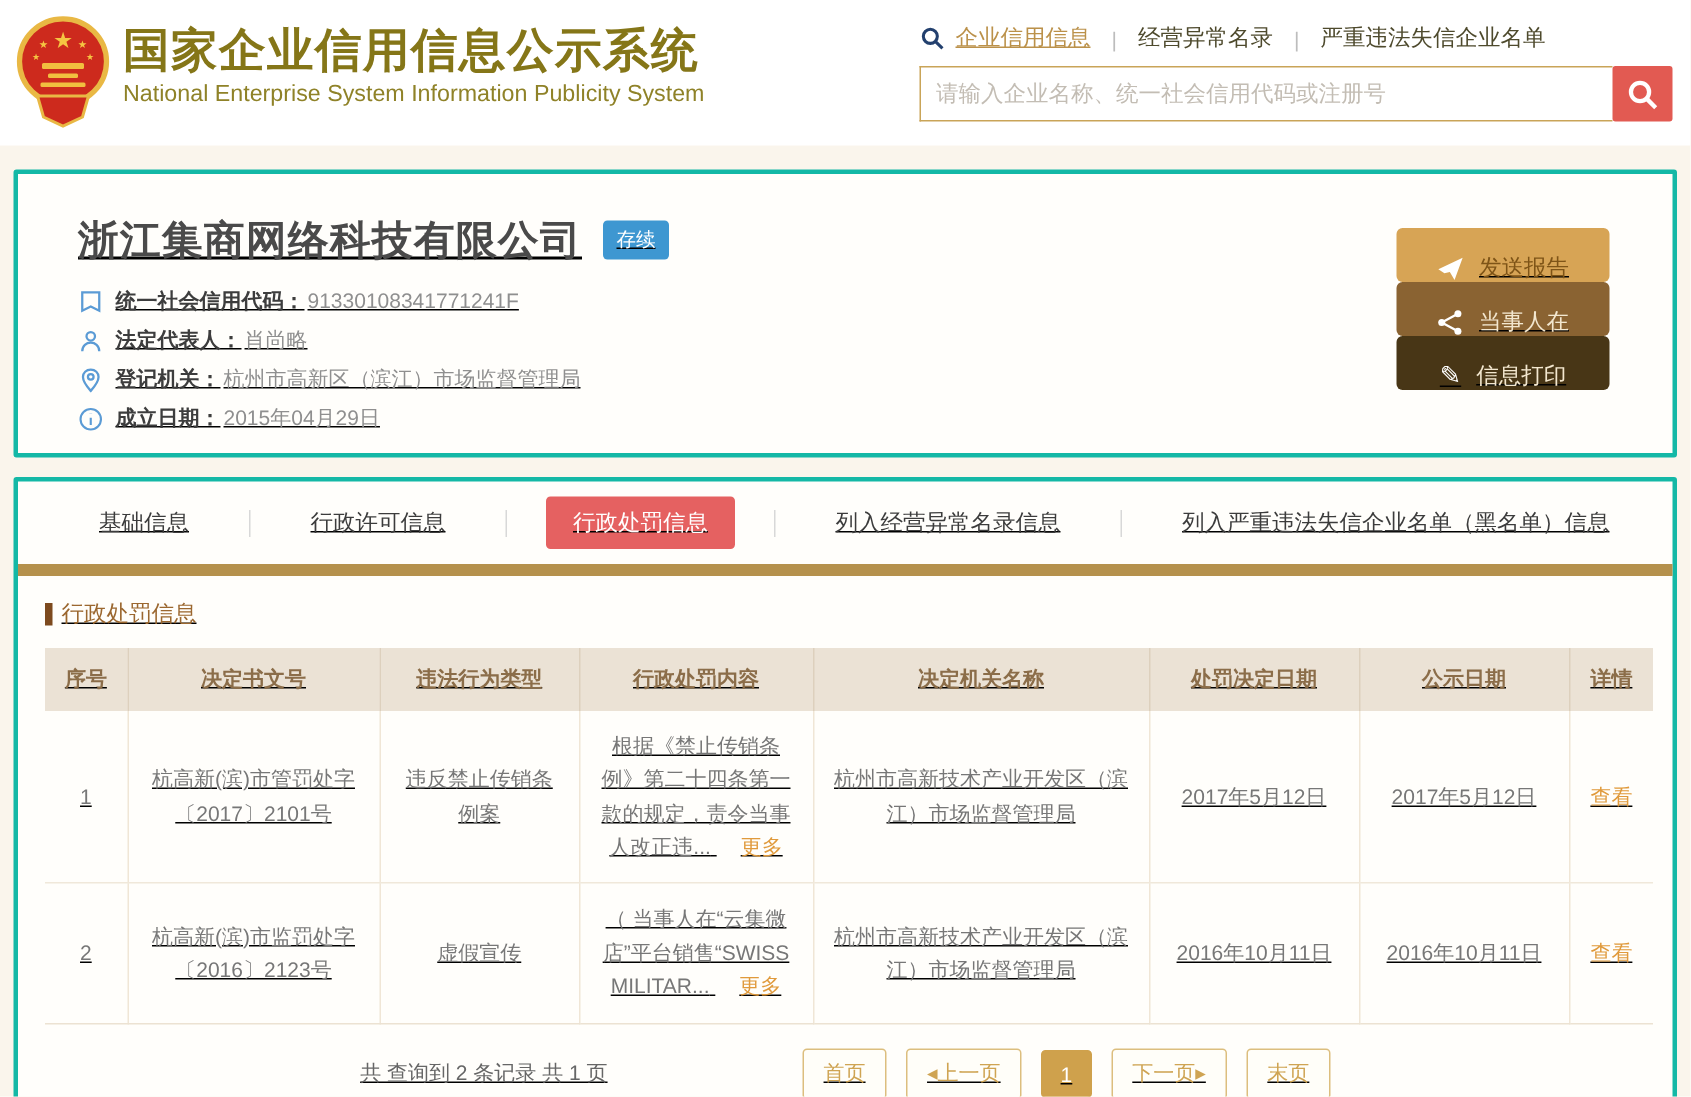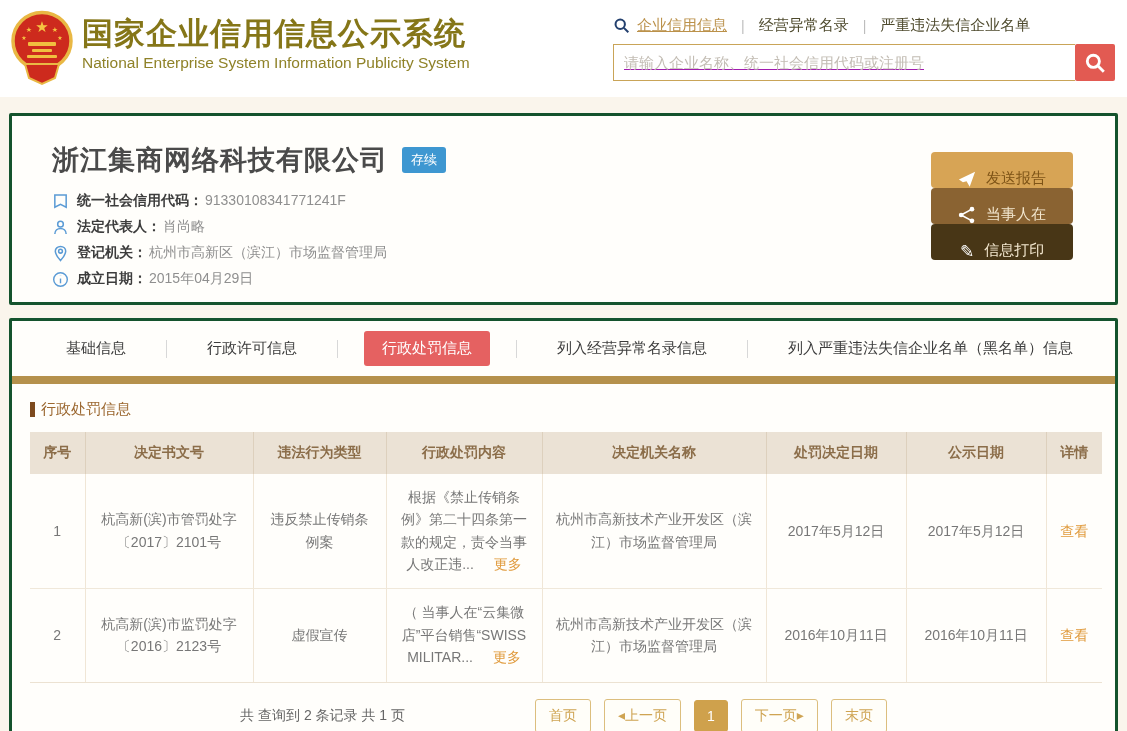--- a/index.html
+++ b/index.html
@@ -15,27 +15,27 @@
   .brand-sub { font-size:15.5px; color:#8f8228; margin-top:2px; }
 
   .header-right { width:502px; padding-top:8px; }
   .top-nav { display:flex; align-items:center; font-size:15px; margin-bottom:9px; }
   .top-nav .mag { color:#23406e; width:17px; height:17px; margin-right:7px; }
   .top-nav a { text-decoration:none; cursor:pointer; }
   .nav-active { color:#bb914a; text-decoration:underline !important; }
   .nav-plain { color:#4e4a2d; }
   .nav-sep { color:#bdbdbd; margin:0 14px; font-size:14px; }
   .search-row { display:flex; }
-  .search-input { flex:1; height:37px; border:1px solid #c9a458; border-right:none; padding:0 10px; font-size:15px; color:#a21caf; outline:none; background:#fff;text-decoration:underline; }
+  .search-input { flex:1; height:37px; border:1px solid #c9a458; border-right:none; padding:0 10px; font-size:15px; color:#a21caf; outline:none; background:#fff; }
   .search-input::placeholder { color:#c3bdb4; }
   .search-btn { width:40px; height:37px; background:#e25a52; border:none; cursor:pointer; display:flex; align-items:center; justify-content:center; border-radius:2px; }
   .search-btn svg { width:22px; height:22px; color:#fff; }
 
   
-  .panel { margin:0 9px; border:3px solid #14532d; background:#fffefb; border-radius:2px; }
+  .panel { margin:0 9px; border:3px solid #14b8a6; background:#fffefb; border-radius:2px;text-decoration:underline; }
   .panel-company { margin-top:16px; height:192px; display:flex; justify-content:space-between; padding:26px 42px 10px 40px; }
 
   .company-name-row { display:flex; align-items:center; }
   .company-name { font-size:27px; font-weight:bold; color:#4a4a4a; letter-spacing:1px; }
   .status-badge { background:#3e97d1; color:#fff; font-size:13px; padding:4px 9px; border-radius:3px; margin-left:14px; }
   .company-fields { margin-top:12px; }
   .field-row { display:flex; align-items:flex-end; margin-top:6px; font-size:14px; line-height:20px; }
   .field-icon { color:#5b9bd5; width:17px; height:17px; margin-right:8px; flex:0 0 auto; }
   .field-label { font-weight:bold; color:#3d3d3d; }
   .field-value { color:#8f8f8f; margin-left:2px; }

